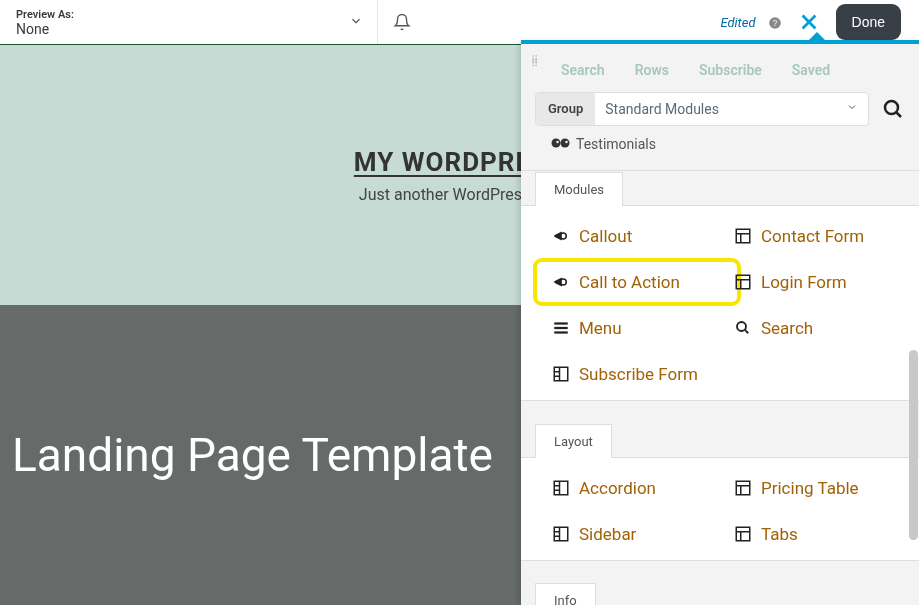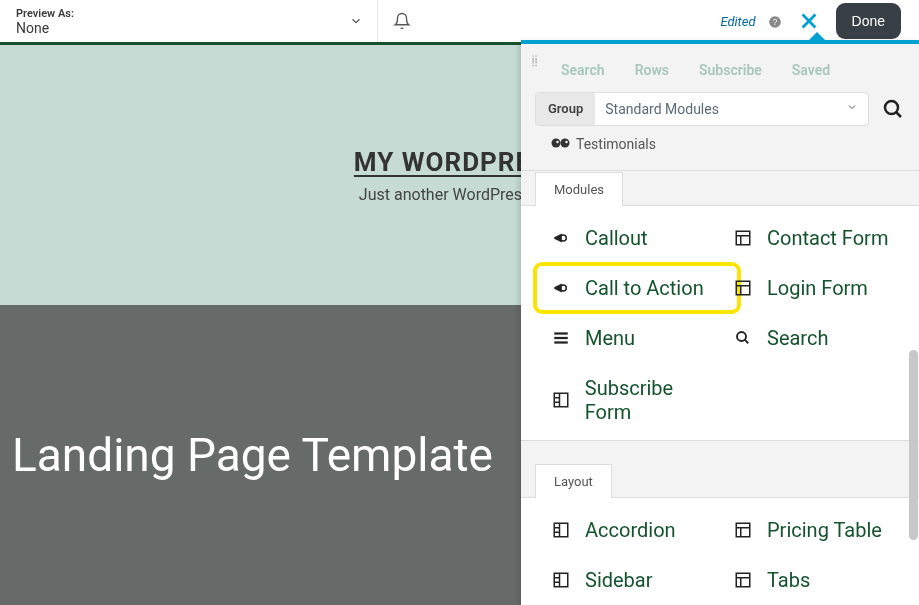--- a/index.html
+++ b/index.html
@@ -1,17 +1,17 @@
 <!DOCTYPE html>
 <html><head>
   <meta charset="utf-8">
   <style>
     * { box-sizing: border-box; margin: 0; padding: 0; }
     body { font-family: -apple-system, BlinkMacSystemFont, "Segoe UI", Roboto, sans-serif; width: 919px; height: 605px; overflow: hidden; background: #fff; }
-    .top-toolbar { height: 45px; border-bottom: 3px solid #14532d; display: flex; align-items: stretch; background: #fff; }
+    .top-toolbar { height: 45px; border-bottom: 1px solid #14532d; display: flex; align-items: stretch; background: #fff; }
     .preview-select { width: 378px; border-right: 1px solid #e5e5e5; padding: 4px 16px; display: flex; flex-direction: column; justify-content: center; position: relative; cursor: pointer; }
     .preview-select .lbl { font-size: 11px; font-weight: 600; color: #3a3a3a; }
     .preview-select .val { font-size: 14px; color: #3a3a3a; }
     .preview-select .chev { position: absolute; right: 14px; top: 14px; }
     .bell-wrap { width: 48px; display: flex; align-items: center; justify-content: center; }
     .toolbar-spacer { flex: 1; }
     .toolbar-right { display: flex; align-items: center; gap: 16px; padding-right: 18px; }
     .edited-txt { font-style: italic; font-size: 13px; color: #0369a1; display: flex; align-items: flex-end; gap: 12px; }
     .close-btn { cursor: pointer; }
     .done-btn { background: #383f46; color: #fff; border: none; padding: 10px 16px; font-size: 14px; border-radius: 9px; cursor: pointer; }
@@ -33,21 +33,21 @@
     .group-val { flex: 1; padding: 8px 10px; font-size: 14px; color: #5a6b77; }
     .group-chev { padding: 8px 10px; color: #666; }
     .search-icon-btn { cursor: pointer; }
     .panel-scroll { flex: 1; overflow: hidden; position: relative; }
     .testimonials-row { display: flex; align-items: center; gap: 5px; padding: 4px 30px 18px 30px; color: #555; font-size: 14px; border-bottom: 1px solid #ddd; margin-top: -4px; }
     .testimonials-row .ico { width: 20px; display: flex; justify-content: center; }
     .section-tabhead { padding-top: 0; }
     .section-tab { display: inline-block; background: #fff; border: 1px solid #ddd; border-bottom: none; padding: 9px 18px; font-size: 13px; color: #555; margin-left: 14px; position: relative; top: 1px; }
     .section-body { background: #fff; border-top: 1px solid #ddd; border-bottom: 1px solid #ddd; padding: 20px 14px 16px 30px; }
     .mod-grid { display: grid; grid-template-columns: 1fr 1fr; row-gap: 26px; column-gap: 10px; }
-    .mod-item { display: flex; align-items: center; gap: 14px; cursor: grab; color: #14532d; font-size: 20px; }
+    .mod-item { display: flex; align-items: center; gap: 8px; cursor: grab; color: #a16207; font-size: 17px; }
     .mod-item .ico { width: 20px; height: 20px; display: flex; align-items: center; justify-content: center; color: #333; }
     .mod-item.highlight { outline: 4px solid #f8e600; outline-offset: 4px; border-radius: 1px; background: #fff; padding: 6px 10px; margin: -6px -10px; }
     .section-gap { height: 22px; background: #f3f3f3; }
     .info-tab { display: inline-block; background: #fff; border: 1px solid #ddd; border-bottom: none; padding: 9px 18px; font-size: 13px; color: #555; margin-left: 14px; }
     .scrollbar { position: absolute; right: 1px; top: 214px; width: 9px; height: 190px; background: #c8c8c8; border-radius: 5px; }
     svg { display: block; }
   </style>
 </head>
 <body>
 

